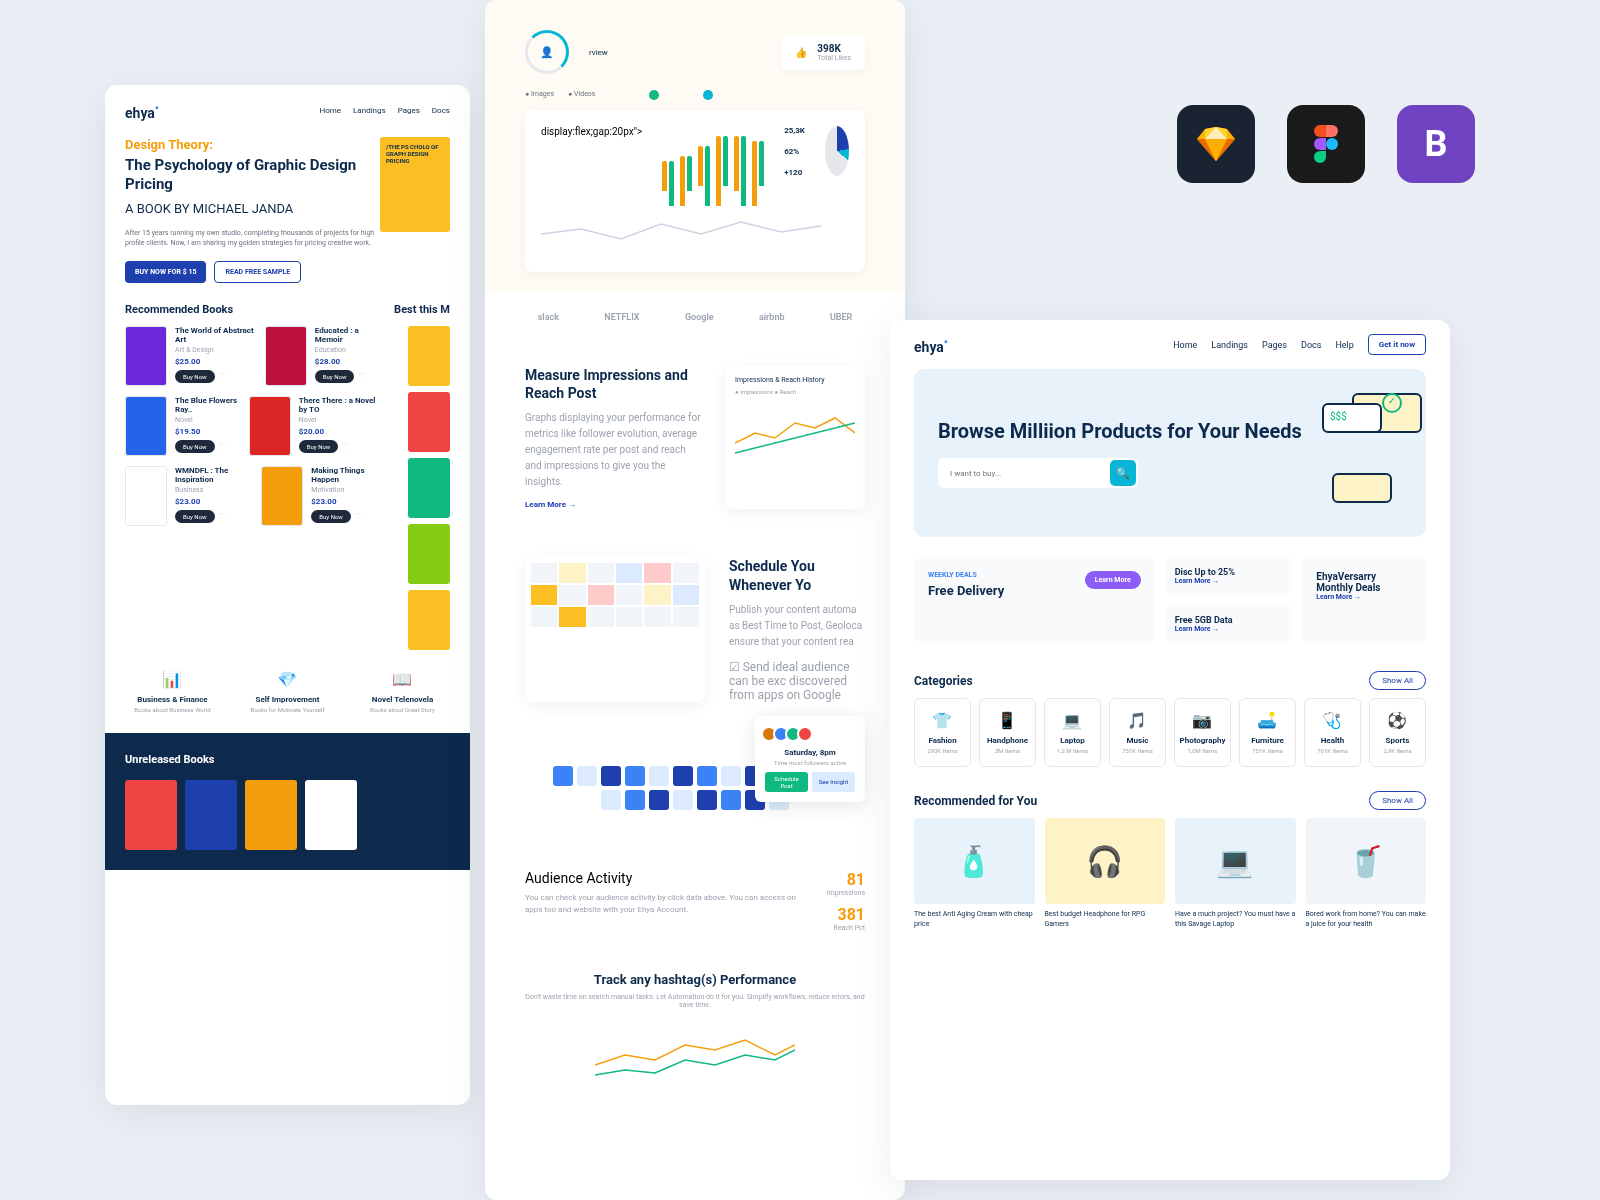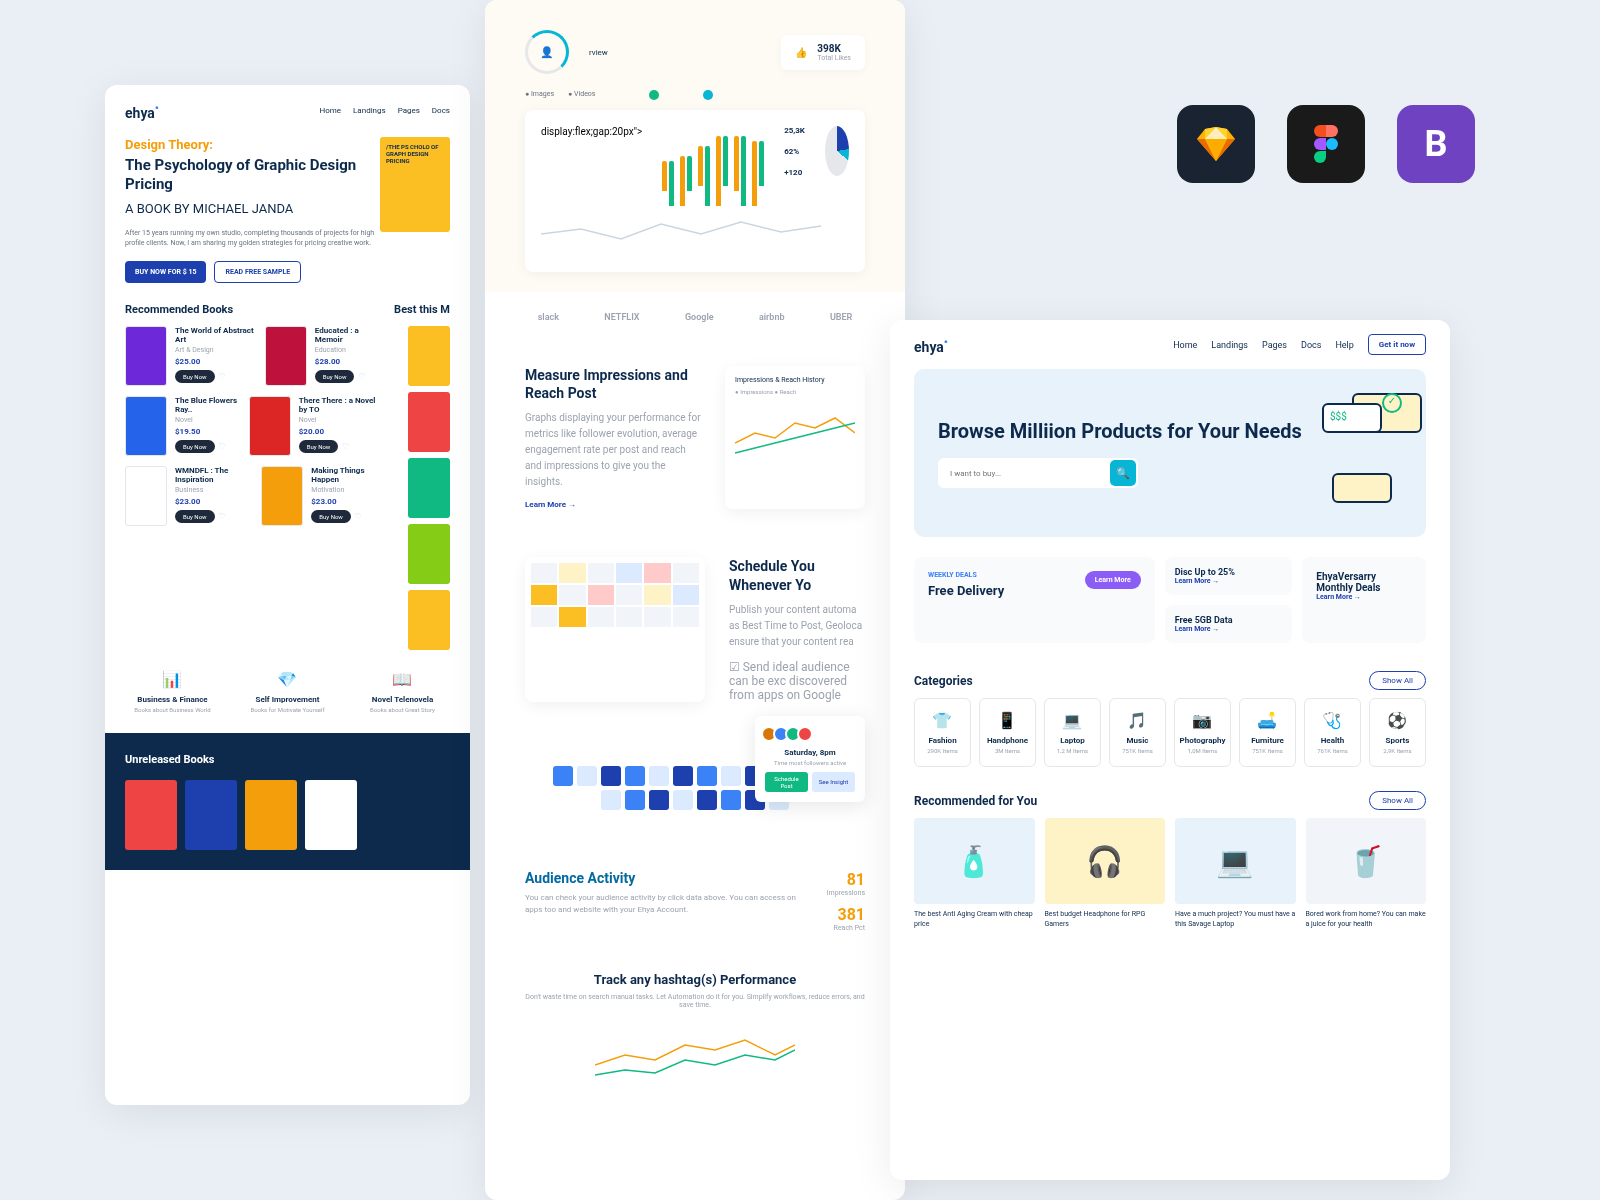--- a/index.html
+++ b/index.html
@@ -67,21 +67,21 @@
 .feature-text h3{color:#0d2a4d;font-size:14px;line-height:1.3;margin-bottom:8px;font-weight:bold}
 .feature-text p{color:#9ca3af;font-size:10px;line-height:1.6;margin-bottom:10px}
 .learn-more{color:#1e40af;font-size:8px;font-weight:bold}
 .feature-visual{width:140px;background:#fff;border-radius:8px;box-shadow:0 4px 16px rgba(0,0,0,0.06);padding:10px}
 .squares{display:flex;flex-wrap:wrap;gap:4px;padding:40px 60px;justify-content:center}
 .sq{width:20px;height:20px;border-radius:3px}
 .popup{background:#fff;border-radius:6px;padding:10px;position:absolute;box-shadow:0 4px 20px rgba(0,0,0,0.1)}
 .avatars{display:flex;gap:-4px}
 .av{width:16px;height:16px;border-radius:50%;background:#d97706;margin-left:-4px;border:2px solid #fff}
 .section-h{padding:20px 40px}
-.section-h h3{color:#0369a1;font-size:14px;font-weight:bold;margin-bottom:6px}
+.section-h h3{color:#000000;font-size:14px;font-weight:normal;margin-bottom:6px}
 .section-h p{color:#9ca3af;font-size:8px;line-height:1.5}
 .hashtag-section{text-align:center;padding:20px 40px}
 .hashtag-section h3{color:#0d2a4d;font-size:13px;font-weight:bold;margin-bottom:6px}
 .hashtag-section p{color:#9ca3af;font-size:7px;margin-bottom:16px}
 
 .ecommerce{left:890px;top:320px;width:560px;height:860px;font-size:10px}
 .ec-nav{display:flex;justify-content:space-between;align-items:center;padding:14px 24px}
 .ec-nav-items{display:flex;gap:14px;align-items:center;font-size:9px;color:#0d2a4d}
 .get-btn{border:1px solid #1e40af;color:#1e40af;background:#fff;padding:5px 10px;border-radius:4px;font-size:8px;font-weight:bold}
 .ec-hero{background:#e8f2fb;margin:0 24px;border-radius:10px;padding:24px;display:flex;gap:20px;align-items:center}

